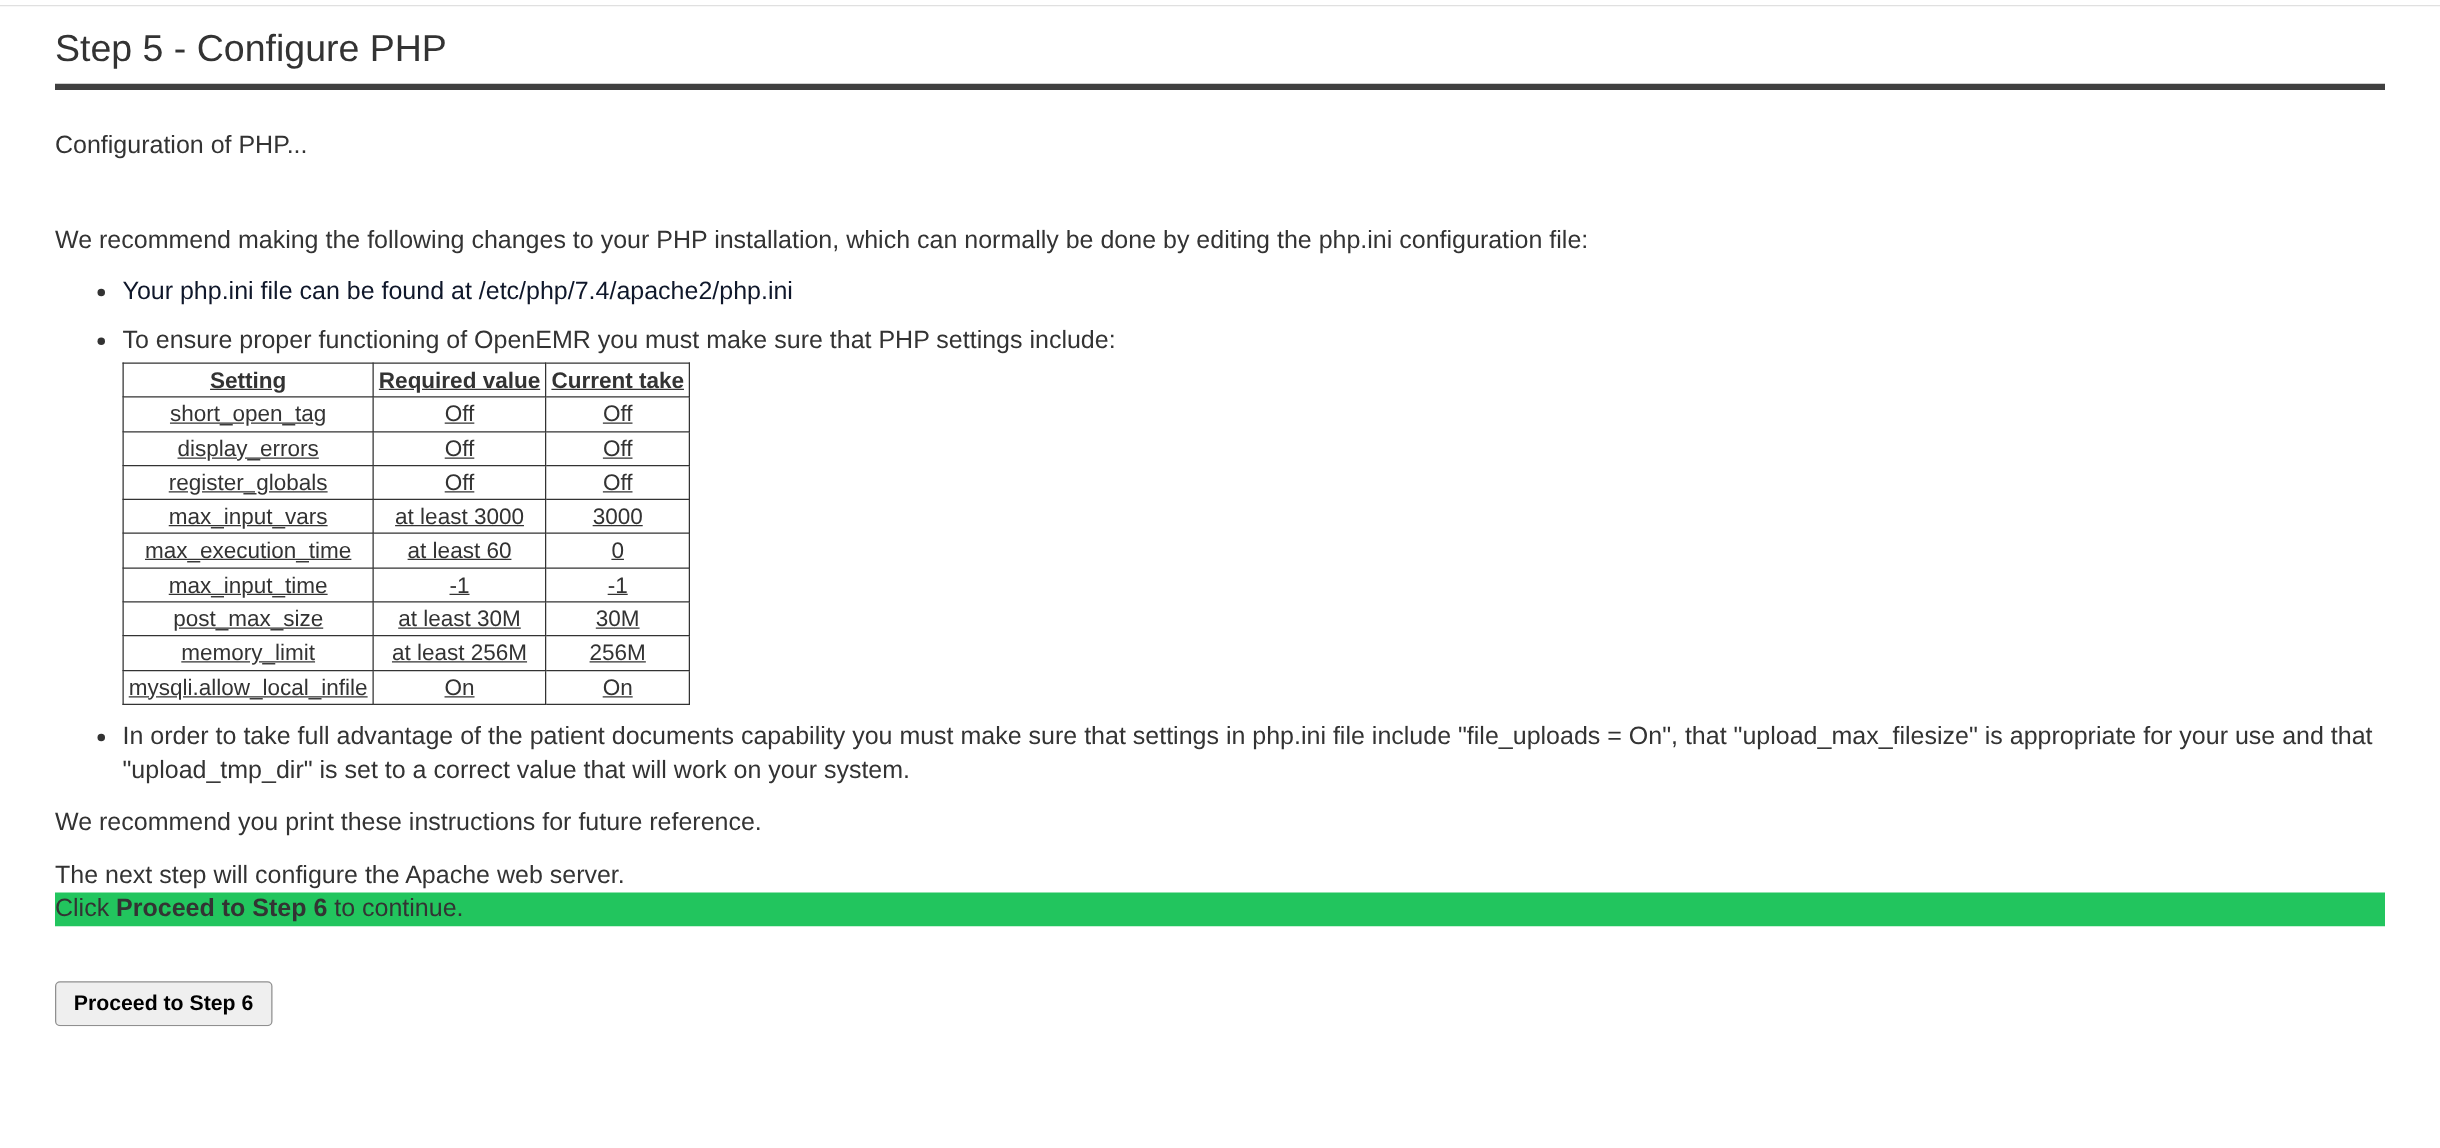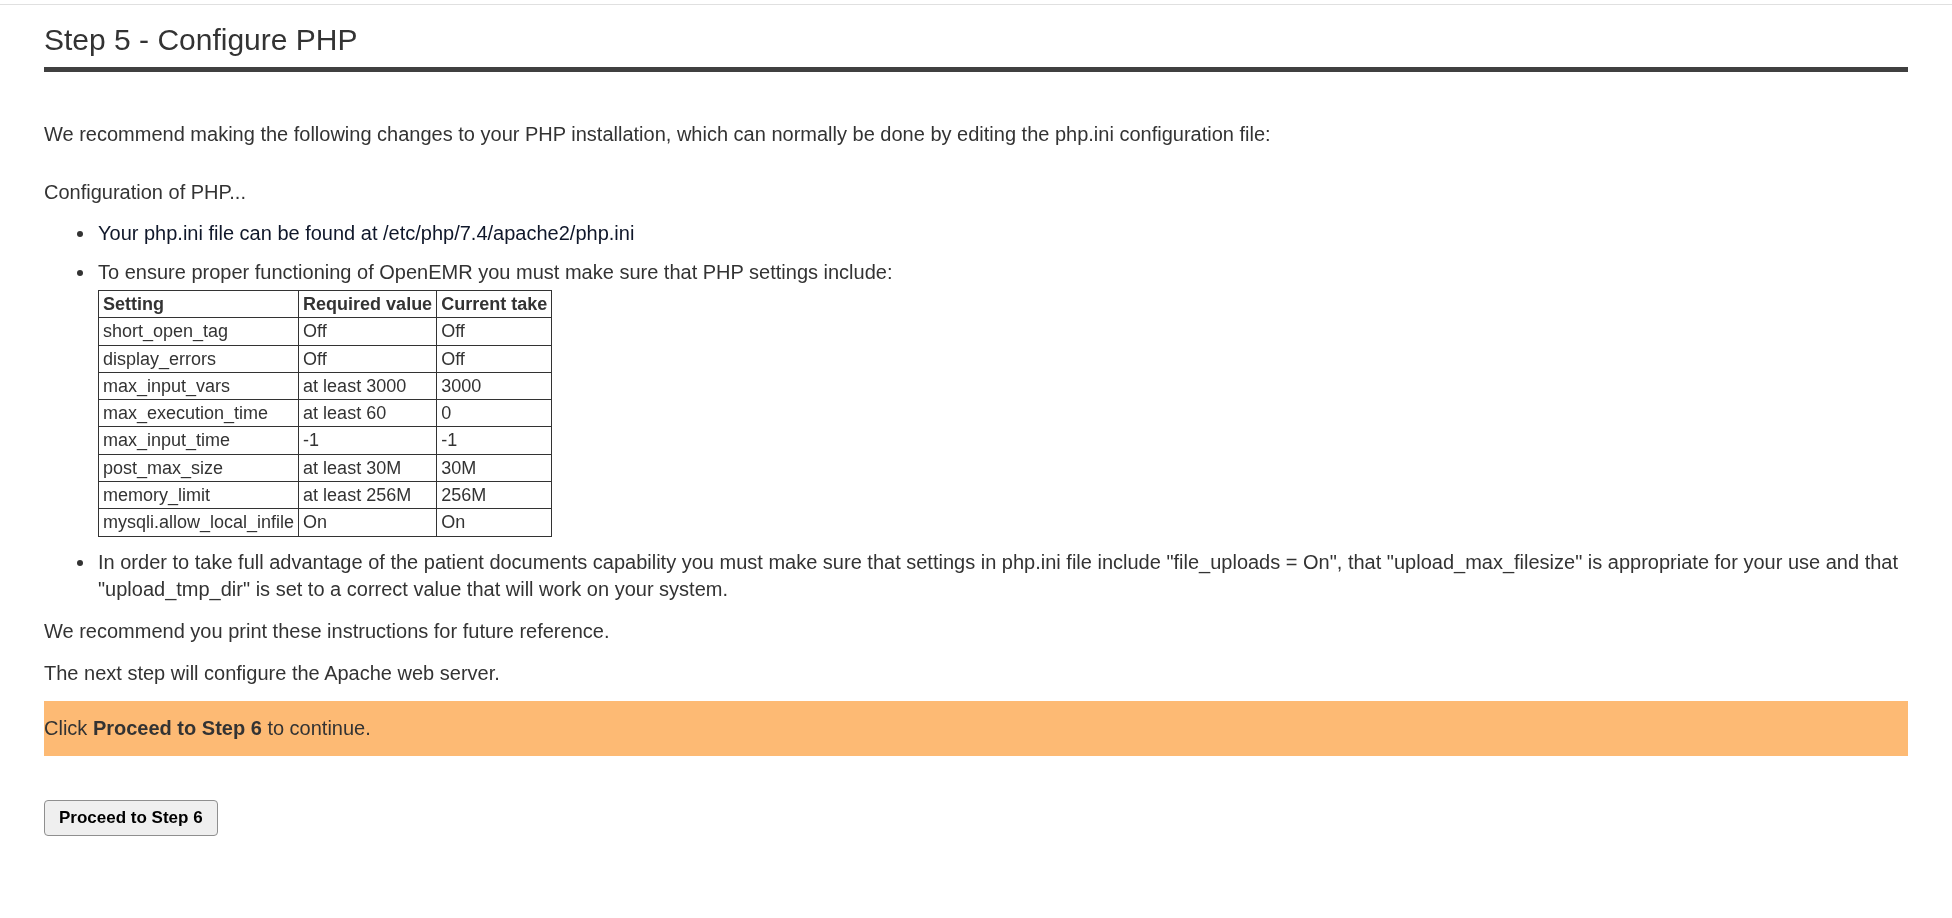--- a/index.html
+++ b/index.html
@@ -59,31 +59,31 @@
     }
     table.settings-table {
       border-collapse: collapse;
       margin-top: 4px;
       font-size: 18px;
     }
     table.settings-table th,
     table.settings-table td {
       border: 1px solid #333;
       padding: 1px 4px;
-      text-align: left;
+      text-align: center;
       vertical-align: top;
+      text-decoration: underline;
     }
     table.settings-table th {
       font-weight: 700;
       background: #fff;
     }
     .highlight-bar {
-      margin-top: 14px;
-      background: #fdba74;
-      padding: 16px 0;
+      background: #22c55e;
+      padding: 2px 0;
       font-size: 20px;
     }
     .highlight-bar .bold {
       font-weight: 700;
     }
     .button-row {
       margin-top: 44px;
     }
     button.proceed-btn {
       font-family: inherit;
@@ -99,23 +99,23 @@
   </style>
 </head>
 <body>
 
 <hr class="top-divider">
 
 <div class="container">
 
   <h2 class="page-title">Step 5 - Configure PHP</h2>
 
+  <p class="body-text">Configuration of PHP...</p>
+
   <p class="body-text" style="margin-top:48px;">We recommend making the following changes to your PHP installation, which can normally be done by editing the php.ini configuration file:</p>
-
-  <p class="body-text">Configuration of PHP...</p>
 
   <ul class="main-list">
     <li>
       <span class="green-text">Your php.ini file can be found at /etc/php/7.4/apache2/php.ini</span>
     </li>
     <li>
       <span>To ensure proper functioning of OpenEMR you must make sure that PHP settings include:</span>
       <table class="settings-table">
         <thead>
           <tr>
@@ -125,20 +125,25 @@
           </tr>
         </thead>
         <tbody>
           <tr>
             <td>short_open_tag</td>
             <td>Off</td>
             <td>Off</td>
           </tr>
           <tr>
             <td>display_errors</td>
+            <td>Off</td>
+            <td>Off</td>
+          </tr>
+          <tr>
+            <td>register_globals</td>
             <td>Off</td>
             <td>Off</td>
           </tr>
           <tr>
             <td>max_input_vars</td>
             <td>at least 3000</td>
             <td>3000</td>
           </tr>
           <tr>
             <td>max_execution_time</td>

